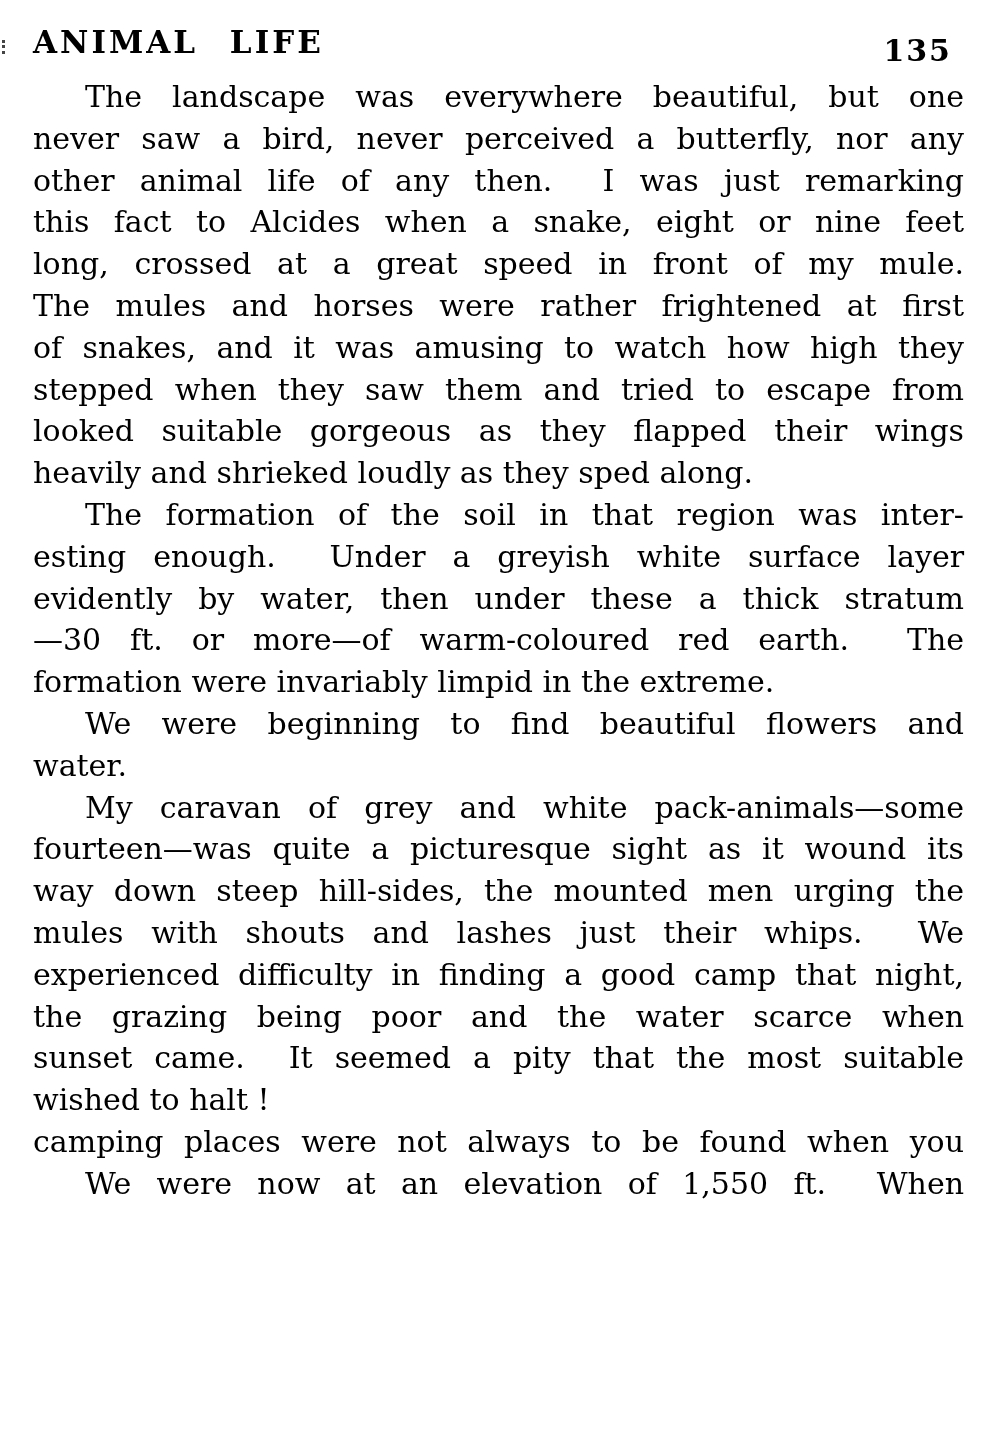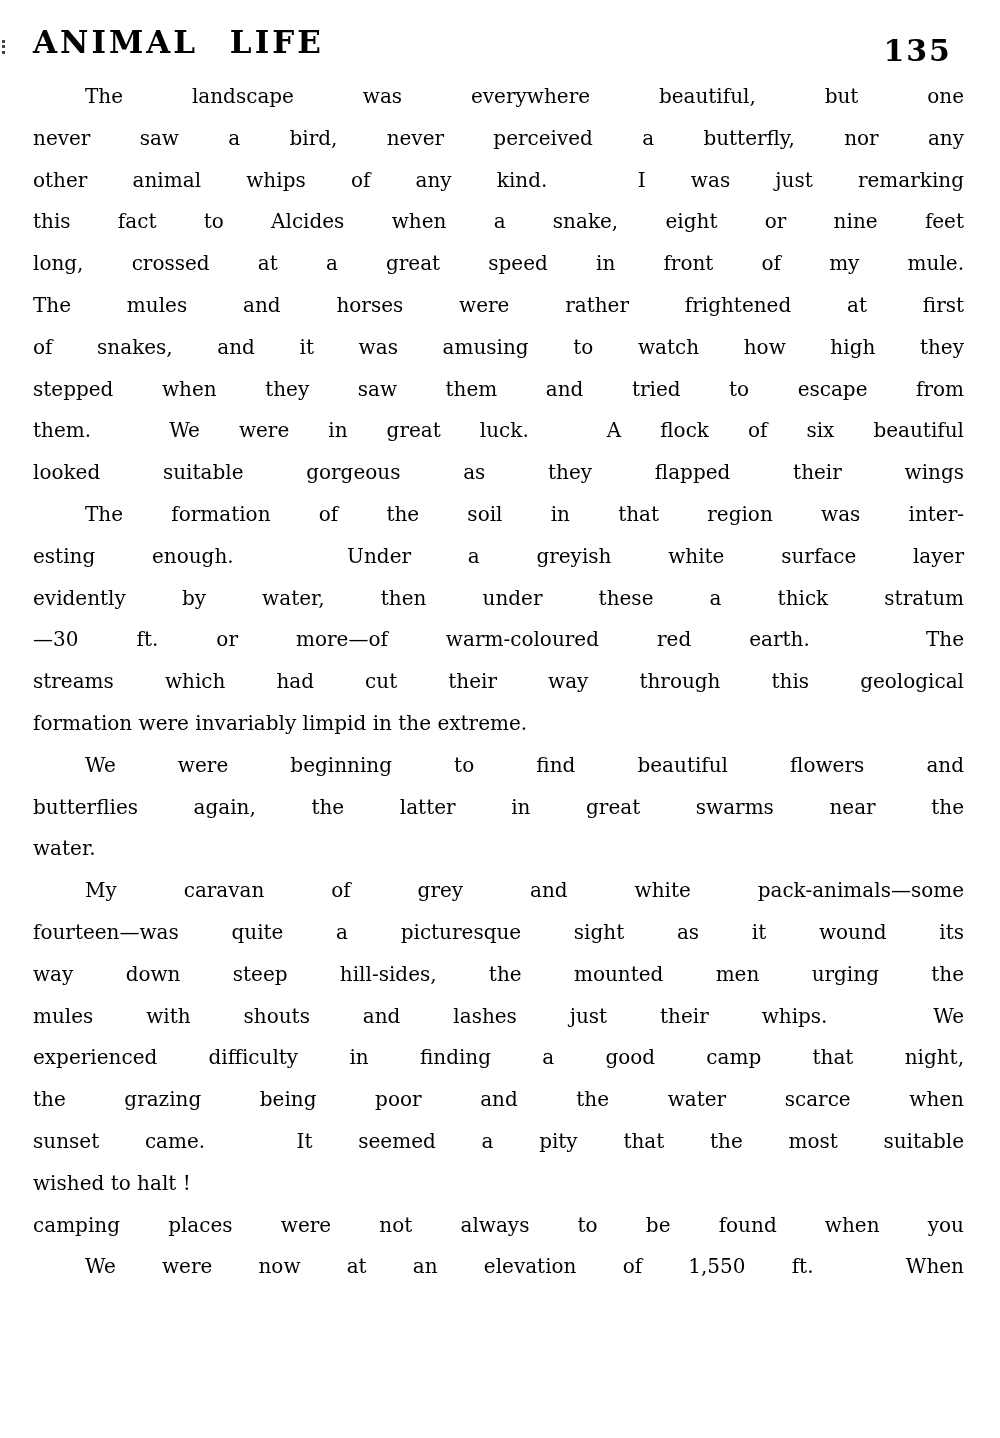--- a/index.html
+++ b/index.html
@@ -43,21 +43,21 @@
     font-size: 30px;
     font-weight: bold;
     letter-spacing: 2px;
     margin-top: 8px;
   }
   .page-body {
     position: absolute;
     top: 76px;
     left: 33px;
     right: 36px;
-    font-size: 20px;
+    font-size: 30px;
     line-height: 41.8px;
   }
   .paragraph {
     margin: 0;
   }
   .line {
     white-space: pre-wrap;
     text-align: justify;
     text-align-last: justify;
   }
@@ -88,40 +88,38 @@
 
   <div class="page-header">
     <div class="page-title">ANIMAL LIFE</div>
     <div class="page-number">135</div>
   </div>
 
   <div class="page-body">
       <div class="paragraph">
         <div class="line indent">The landscape was everywhere beautiful, but one</div>
         <div class="line">never saw a bird, never perceived a butterfly, nor any</div>
-        <div class="line">other animal whips of any kind.  I was just remarking</div>
+        <div class="line">other animal life of any then.  I was just remarking</div>
         <div class="line">this fact to Alcides when a snake, eight or nine feet</div>
         <div class="line">long, crossed at a great speed in front of my mule.</div>
         <div class="line">The mules and horses were rather frightened at first</div>
         <div class="line">of snakes, and it was amusing to watch how high they</div>
         <div class="line">stepped when they saw them and tried to escape from</div>
-        <div class="line">them.  We were in great luck.  A flock of six beautiful</div>
         <div class="line">looked suitable gorgeous as they flapped their wings</div>
+        <div class="line flush-last">heavily and shrieked loudly as they sped along.</div>
       </div>
       <div class="paragraph">
         <div class="line indent">The formation of the soil in that region was inter-</div>
         <div class="line">esting enough.  Under a greyish white surface layer</div>
         <div class="line">evidently by water, then under these a thick stratum</div>
         <div class="line">—30 ft. or more—of warm-coloured red earth.  The</div>
-        <div class="line">streams which had cut their way through this geological</div>
         <div class="line flush-last">formation were invariably limpid in the extreme.</div>
       </div>
       <div class="paragraph">
         <div class="line indent">We were beginning to find beautiful flowers and</div>
-        <div class="line">butterflies again, the latter in great swarms near the</div>
         <div class="line flush-last">water.</div>
       </div>
       <div class="paragraph">
         <div class="line indent">My caravan of grey and white pack-animals—some</div>
         <div class="line">fourteen—was quite a picturesque sight as it wound its</div>
         <div class="line">way down steep hill-sides, the mounted men urging the</div>
         <div class="line">mules with shouts and lashes just their whips.  We</div>
         <div class="line">experienced difficulty in finding a good camp that night,</div>
         <div class="line">the grazing being poor and the water scarce when</div>
         <div class="line">sunset came.  It seemed a pity that the most suitable</div>

